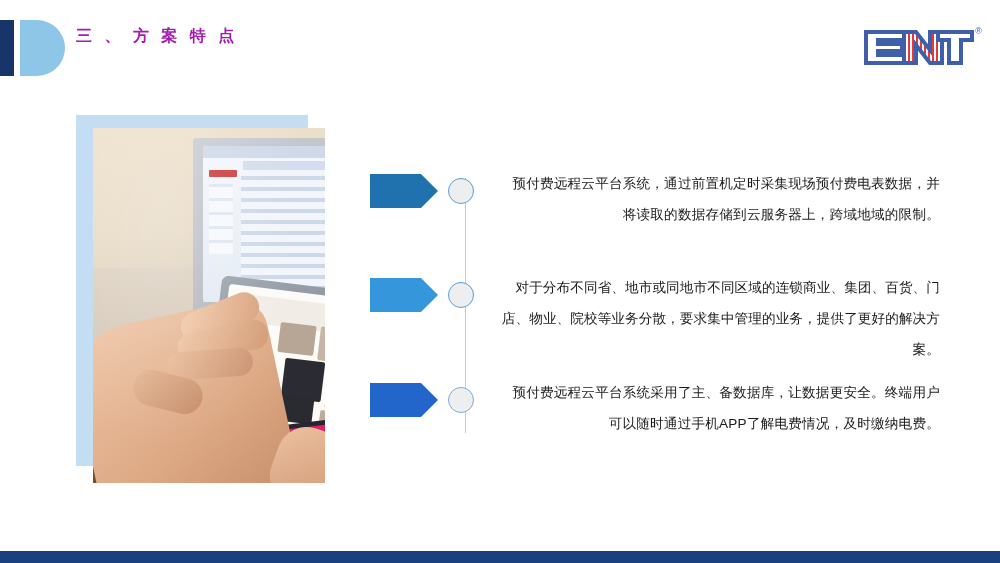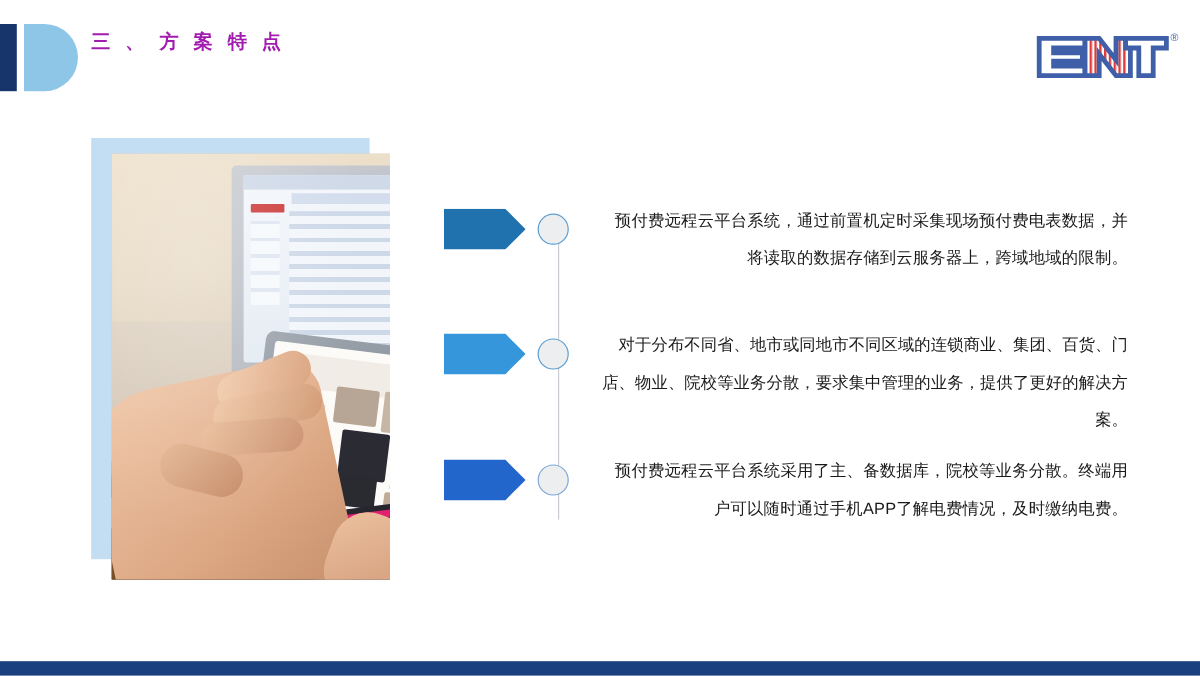--- a/index.html
+++ b/index.html
@@ -264,17 +264,17 @@
     <div class="btext btext-2">对于分布不同省、地市或同地市不同区域的连锁商业、集团、百货、门店、物业、院校等业务分散，要求集中管理的业务，提供了更好的解决方案。</div>
   </div>
 
   <div class="row row-3">
     <div class="arrow">
       <svg width="68" height="34" viewBox="0 0 68 34">
         <polygon points="0,0 51,0 68,17 51,34 0,34" fill="#2266cc"></polygon>
       </svg>
     </div>
     <div class="node node-3"></div>
-    <div class="btext">预付费远程云平台系统采用了主、备数据库，院校等业务分散。终端用户可以随时通过手机APP了解电费情况，及时缴纳电费。</div>
+    <div class="btext">预付费远程云平台系统采用了主、备数据库，让数据更安全。终端用户可以随时通过手机APP了解电费情况，及时缴纳电费。</div>
   </div>
 </div>
 
 <div class="footer-bar"></div>
 
 </body></html>

